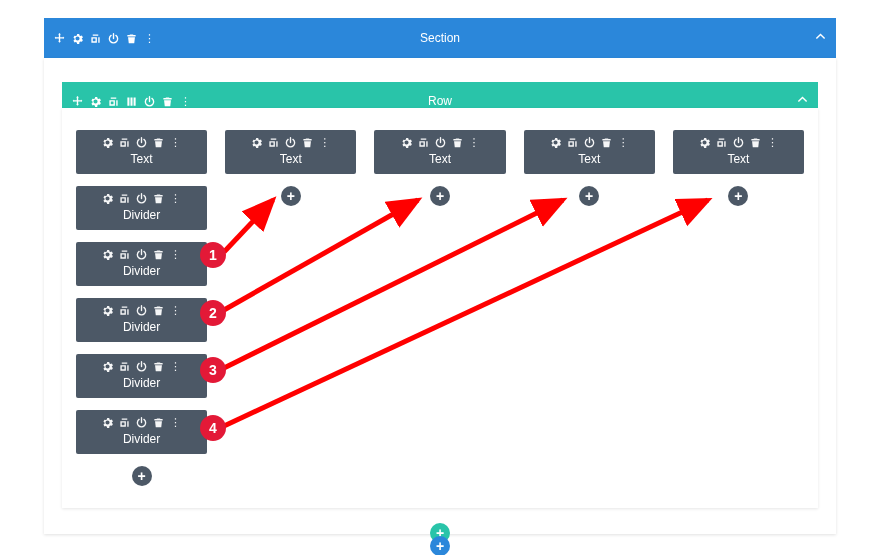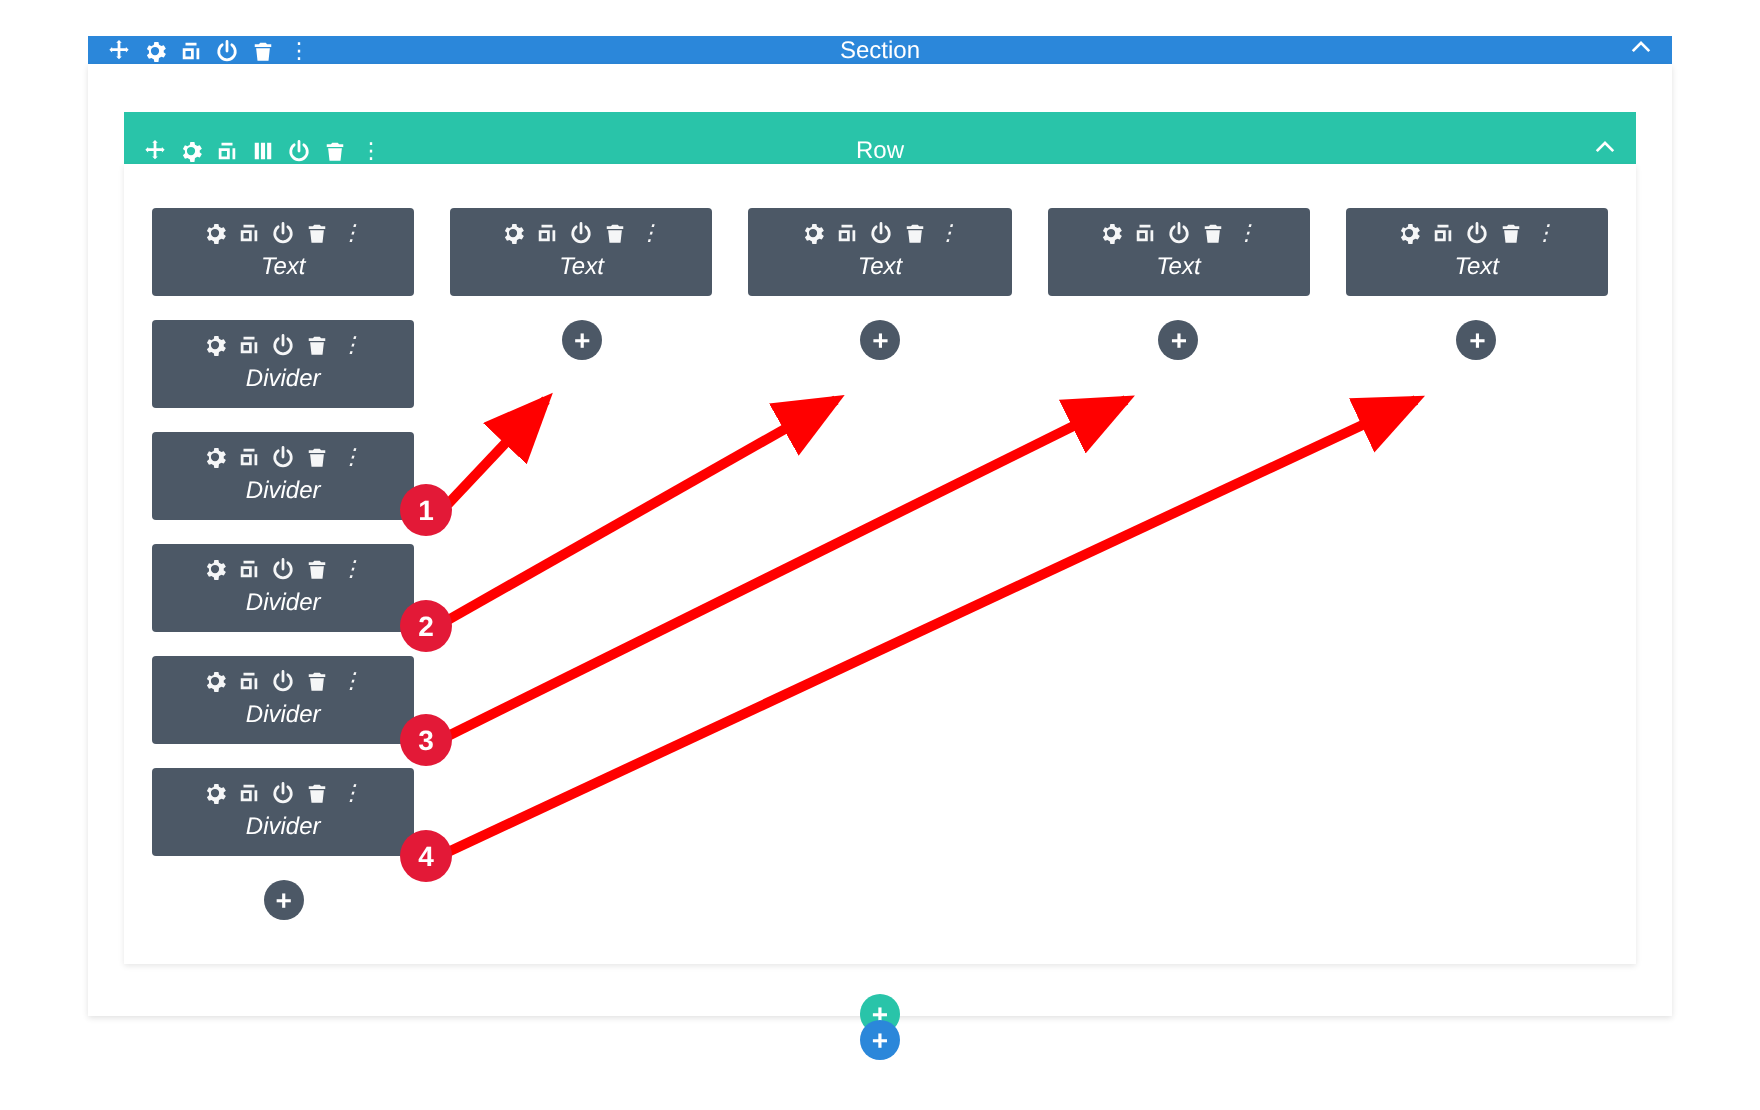--- a/index.html
+++ b/index.html
@@ -18,21 +18,21 @@
     position: absolute;
     left: 44px;
     top: 18px;
     width: 792px;
   }
   .section-header {
     background: #2B87DA;
     color: #fff;
     display: flex;
     align-items: center;
-    height: 14px;
+    height: 40px;
     padding: 0 10px;
     position: relative;
   }
   .row-header {
     background: #29C4A9;
     color: #fff;
     display: flex;
     align-items: flex-end;
     height: 26px;
     padding: 0 10px;
@@ -62,21 +62,20 @@
   }
   .row-body {
     background: #fff;
     box-shadow: 0 1px 3px rgba(0,0,0,0.10);
     padding: 22px 14px 22px 14px;
     position: relative;
   }
   .columns {
     display: flex;
     gap: 18px;
-    font-style: italic;
   }
   .col {
     flex: 1;
     display: flex;
     flex-direction: column;
     align-items: center;
   }
   .module {
     width: 100%;
     background: #4C5866;

